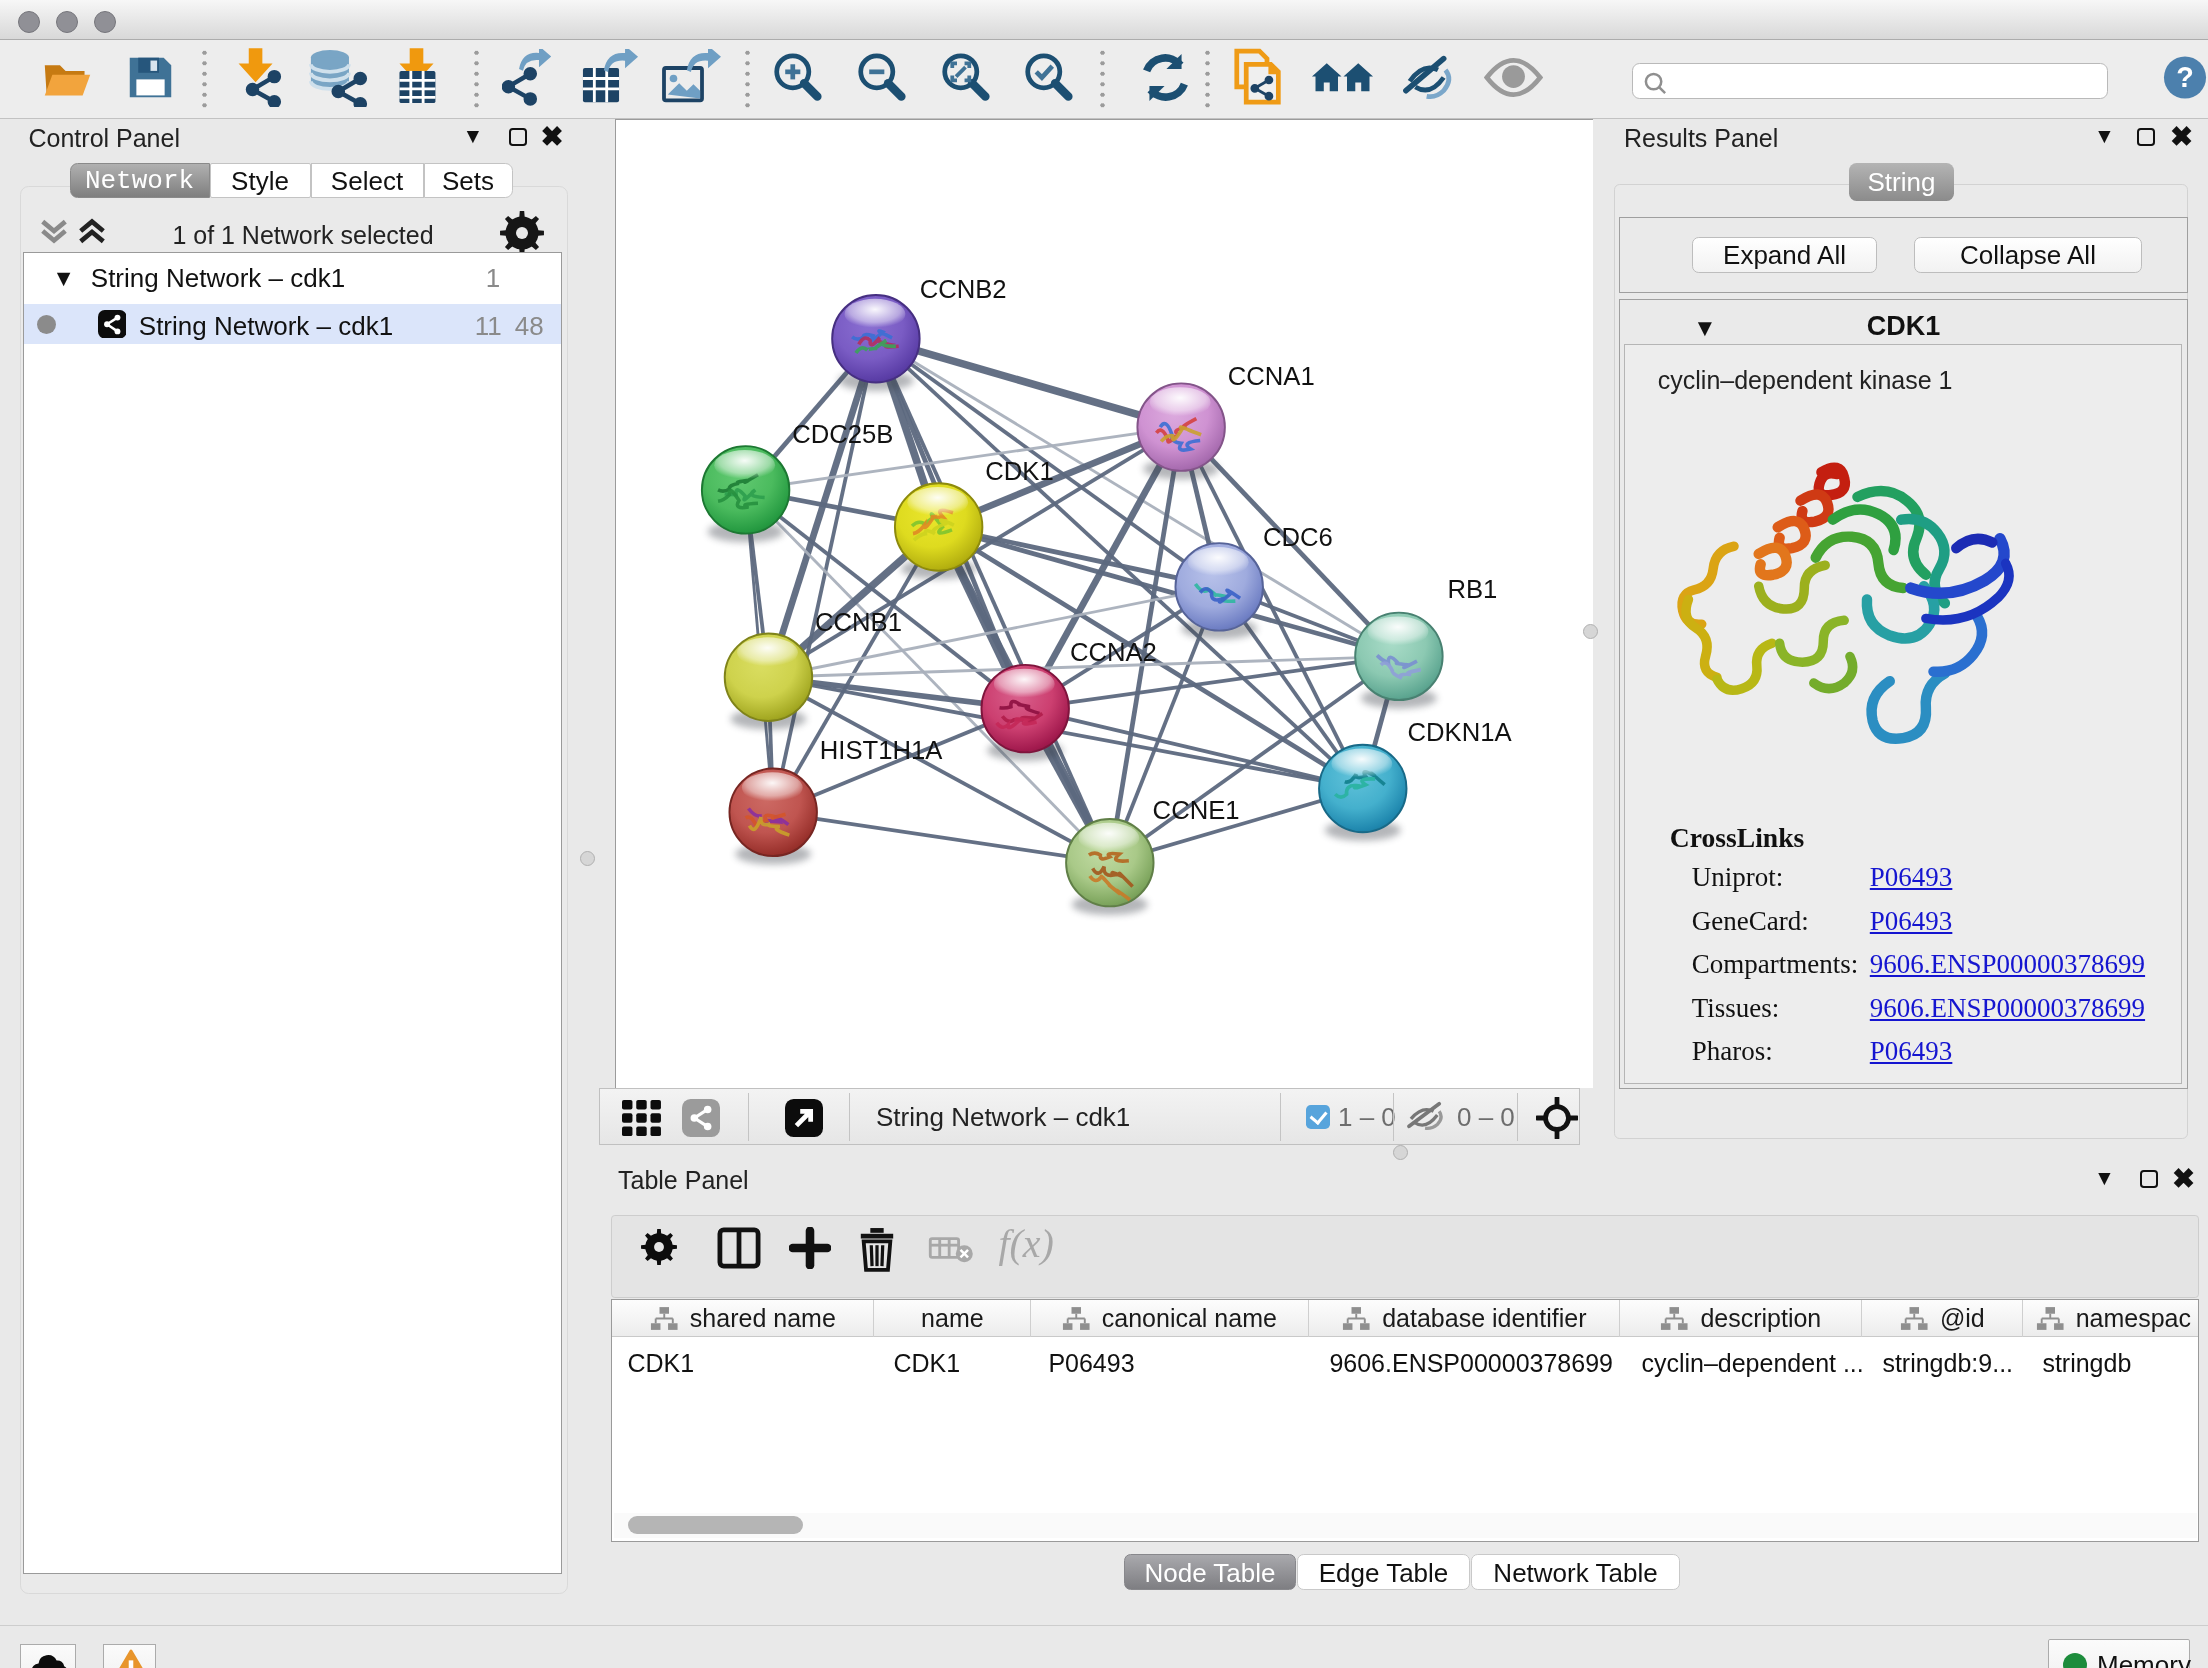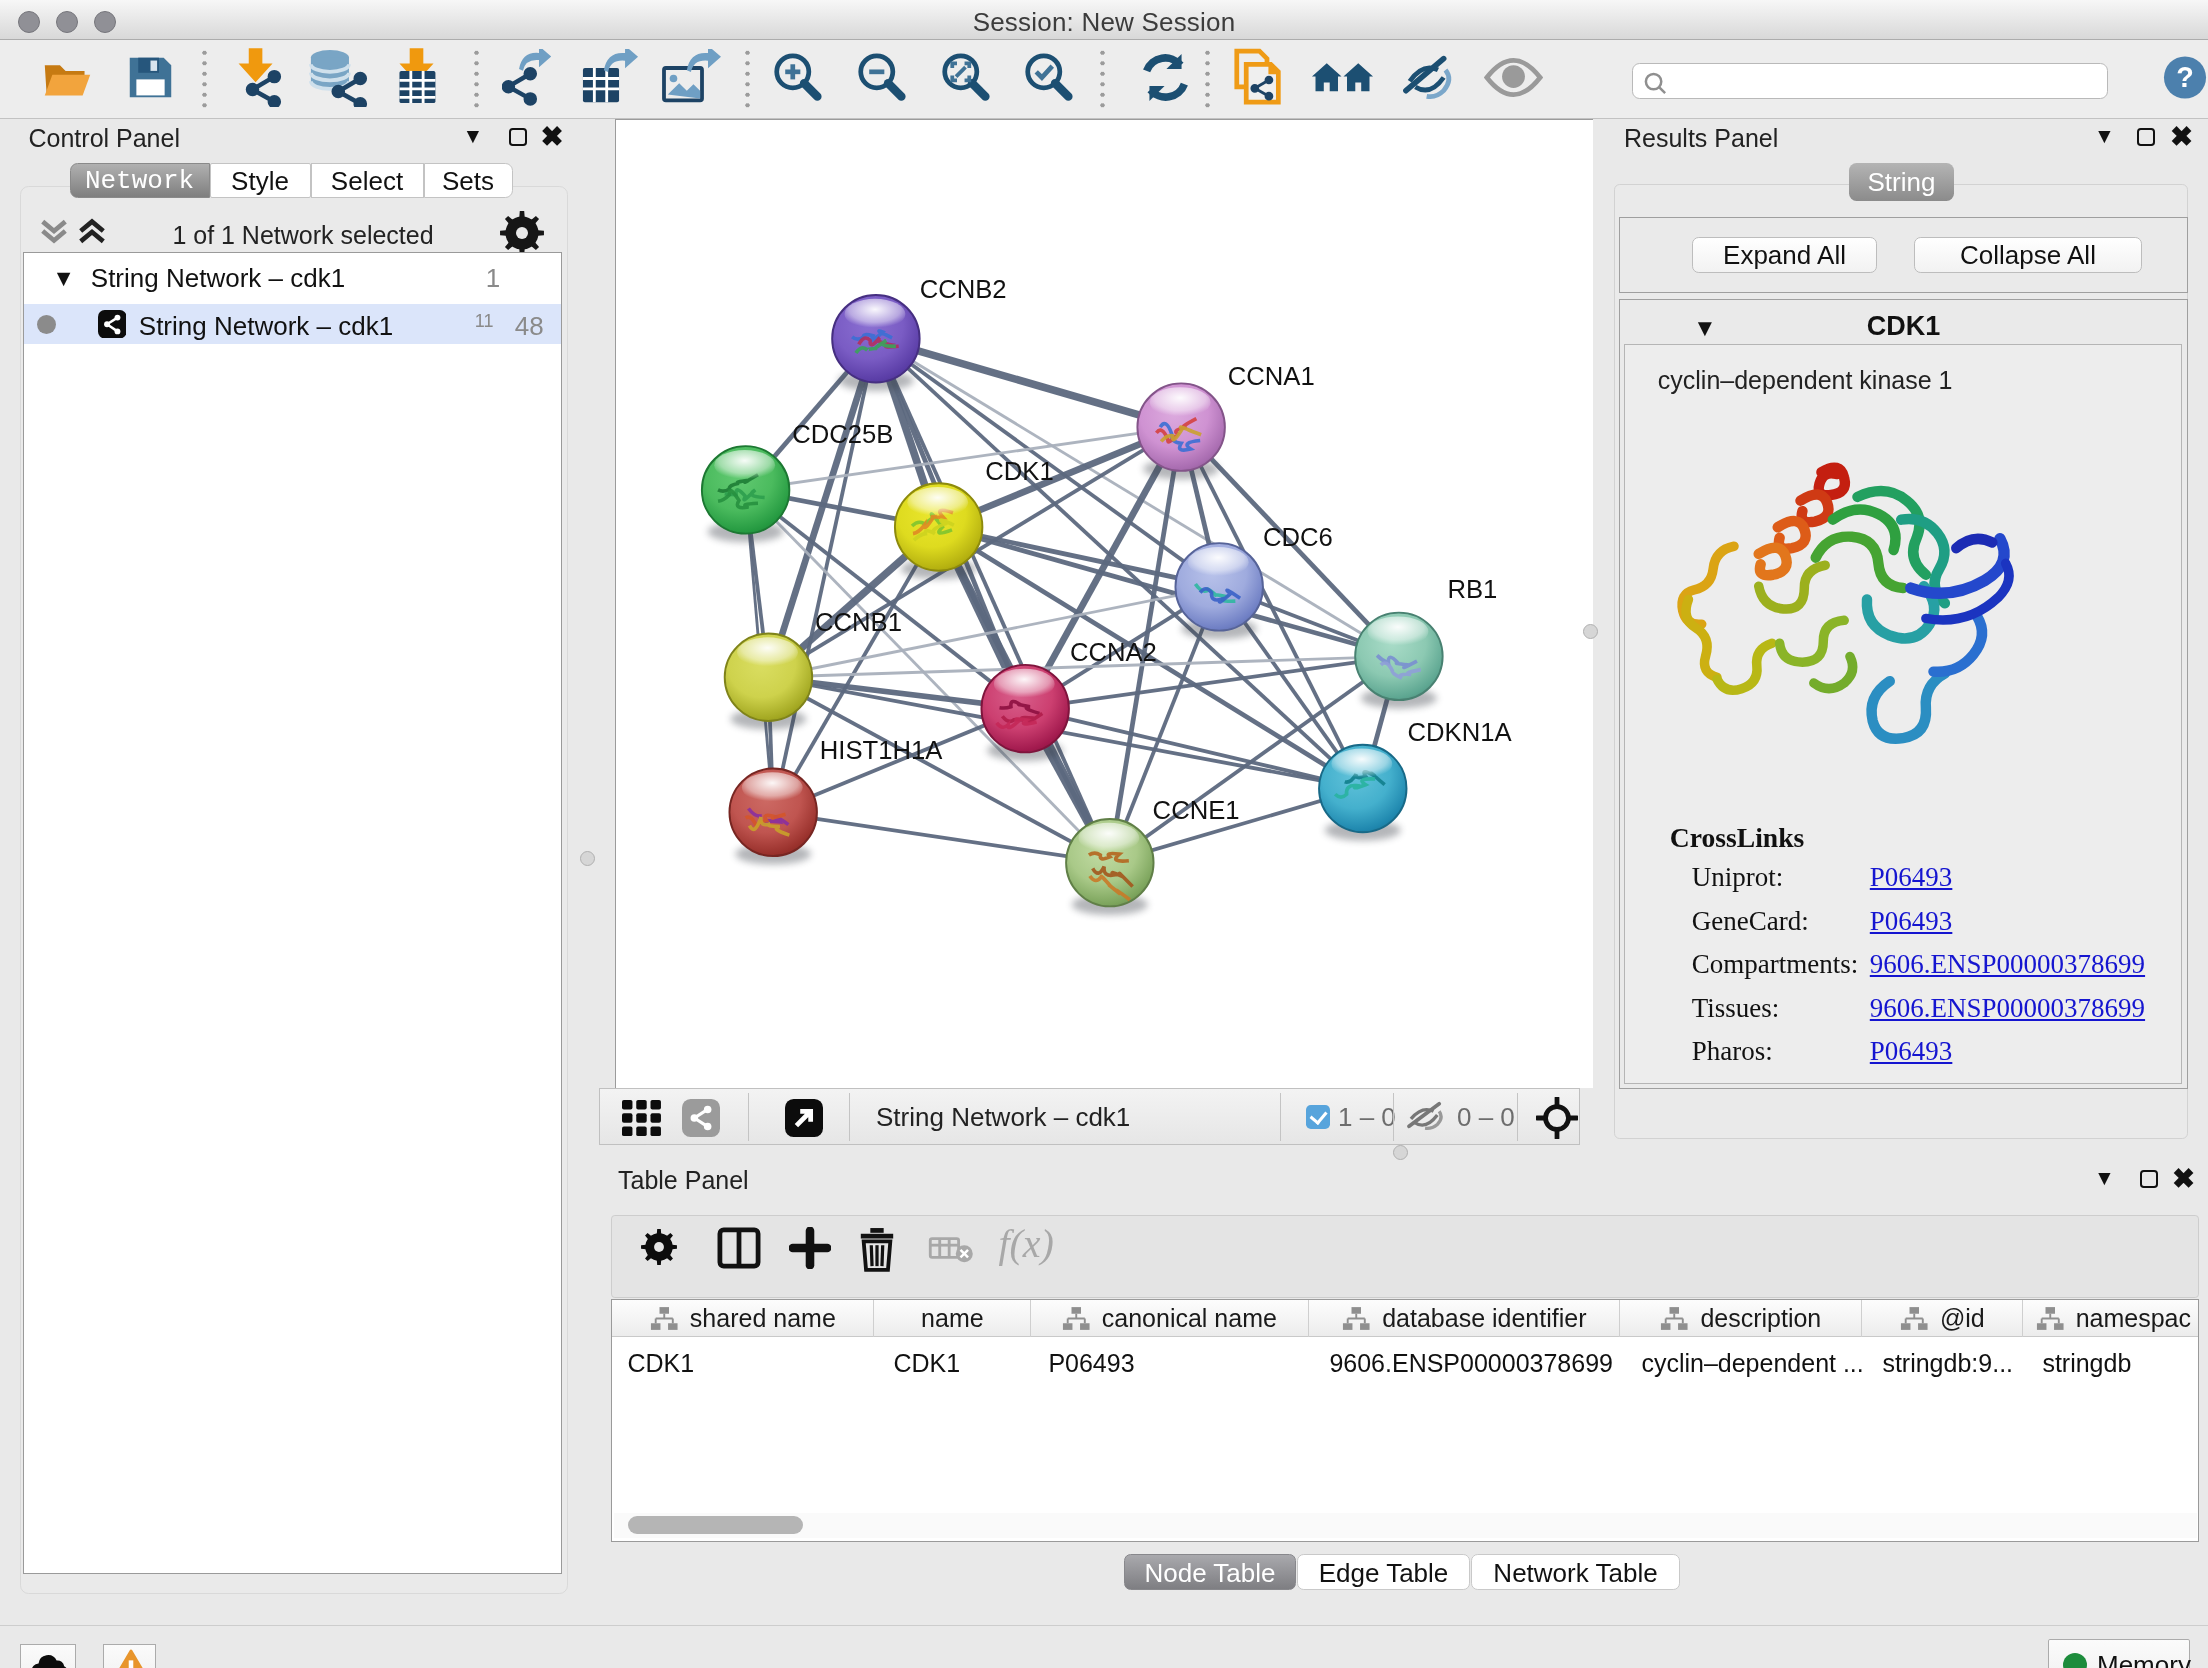--- a/index.html
+++ b/index.html
@@ -95,21 +95,20 @@
 
 .splitdot { position:absolute; width:15px; height:15px; border-radius:50%;
   background:#d6d6d6; border:1px solid #b0b0b0; }
 </style></head>
 <body>
 
 <div id="titlebar">
   <div class="tl" style="left:18px"></div>
   <div class="tl" style="left:56px"></div>
   <div class="tl" style="left:94px"></div>
-  <div id="title">Session: New Session</div>
 </div>
 
 <div id="toolbar">
   <div class="ti" style="left:41px"><svg width="53" height="48" viewBox="0 0 56 50" xmlns="http://www.w3.org/2000/svg" style="">
 <path d="M4 12 h16 l6 6 h20 v6 h-34 l-6 20 z" fill="#c67a12"></path>
 <path d="M4 44 l8 -22 h40 l-8 22 z" fill="#f2a43d"></path>
       </svg></div>
   <div class="ti" style="left:126px"><svg width="49" height="48" viewBox="0 0 52 50" xmlns="http://www.w3.org/2000/svg" style="">
 <path d="M4 4 h36 l8 8 v34 h-44 z" fill="#3f7296"></path>
 <rect x="13" y="4" width="22" height="16" fill="#26567c"></rect>
@@ -301,21 +300,21 @@
 <rect x="0" y="0" width="30" height="30" rx="7" fill="#0c0c0c"></rect>
 <g stroke="#fff" stroke-width="2.6">
               <line x1="20.5" y1="8" x2="9.5" y2="15"></line>
               <line x1="9.5" y1="15" x2="20.5" y2="22.5"></line>
             </g>
 <circle cx="20.5" cy="8" r="3.1" fill="#fff"></circle>
             <circle cx="9.5" cy="15" r="3.1" fill="#fff"></circle>
             <circle cx="20.5" cy="22.5" r="3.1" fill="#fff"></circle>
           </svg></div>
       <div class="abs" style="left:115px;top:6.7px;font-size:26px;color:#111">String Network – cdk1</div>
-      <div class="abs" style="left:451px;top:6.7px;font-size:18px;color:#8a8a8a">11</div>
+      <div class="abs" style="left:451px;top:6.7px;font-size:26px;color:#8a8a8a">11</div>
       <div class="abs" style="left:491px;top:6.7px;font-size:26px;color:#8a8a8a">48</div>
     </div>
   </div>
 </div>
 
 <div id="netview">
     <svg width="981" height="969" viewBox="0 0 1031 1019" xmlns="http://www.w3.org/2000/svg" style="position:absolute;left:0;top:0">
 <defs>
 <radialGradient id="gA" cx="0.42" cy="0.34" r="0.78">
           <stop offset="0" stop-color="#8a6fd2"></stop>

